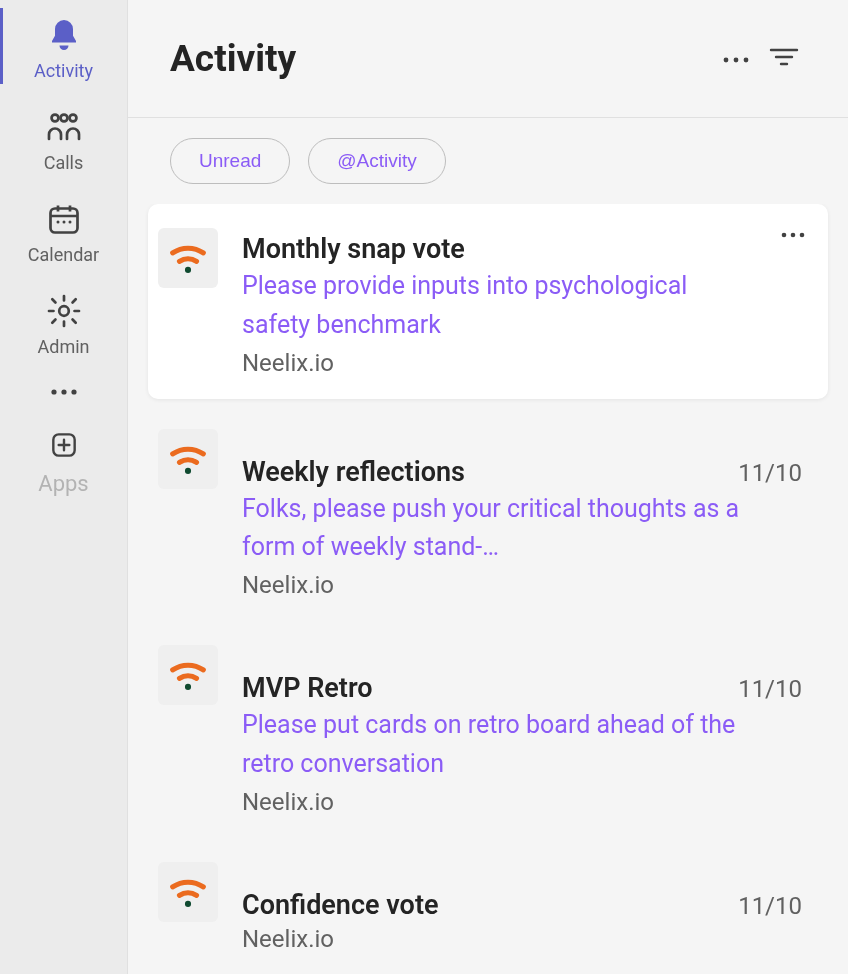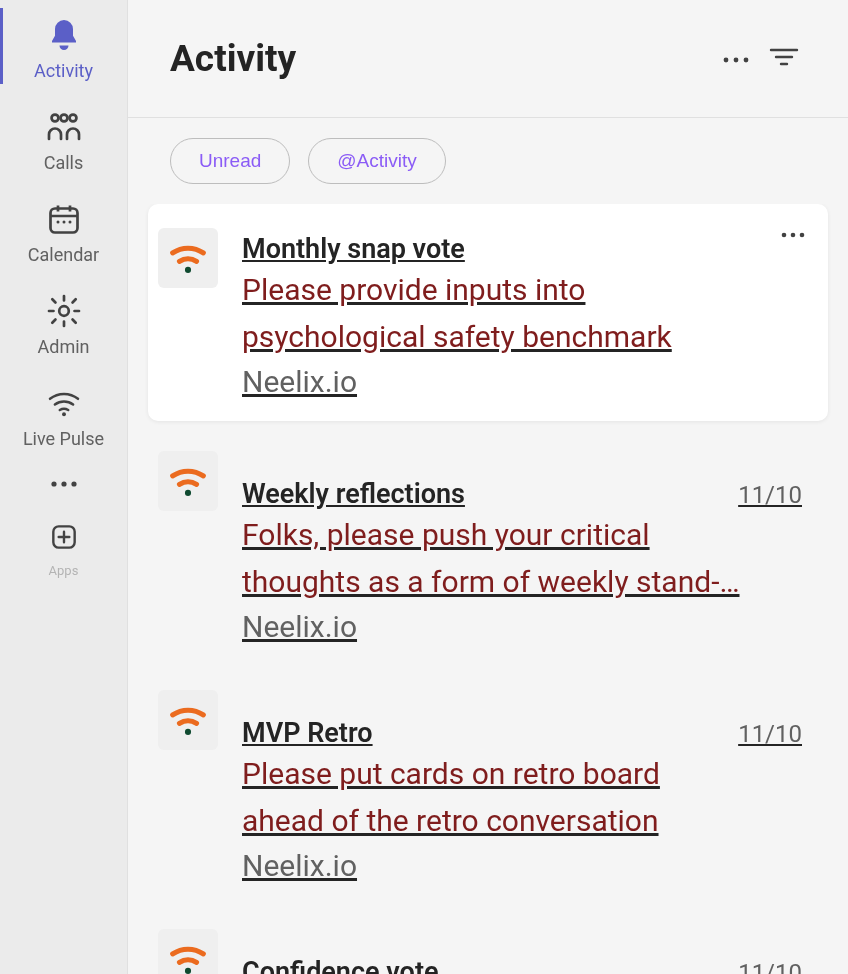--- a/index.html
+++ b/index.html
@@ -55,21 +55,21 @@
   }
   .rail-more, .rail-apps {
     display: flex;
     flex-direction: column;
     align-items: center;
     gap: 6px;
     padding: 14px 4px;
     color: #616161;
     cursor: pointer;
   }
-  .rail-apps-label { font-size: 13px; opacity: .4; }
+  .rail-apps-label { font-size: 22px; opacity: .4; }
 
   
   .main {
     flex: 1;
     display: flex;
     flex-direction: column;
     background: #f5f5f5;
   }
   .header {
     height: 118px;
@@ -114,21 +114,20 @@
     flex: 1;
     overflow-y: auto;
     padding: 0 20px 0 20px;
   }
   .card {
     display: flex;
     gap: 24px;
     padding: 22px 26px 22px 10px;
     border-radius: 10px;
     position: relative;
-    text-decoration: underline;
   }
   .card.selected {
     background: #ffffff;
     box-shadow: 0 1px 4px rgba(0,0,0,.07);
     margin: 0 0 6px 0;
   }
   .avatar {
     width: 60px; height: 60px;
     border-radius: 6px;
     background: #efefef;
@@ -148,28 +147,28 @@
     font-weight: 600;
     color: #242424;
   }
   .card-date {
     margin-left: auto;
     font-size: 24px;
     color: #616161;
     margin-top: 32px;
   }
   .card-desc {
-    font-size: 30px;
-    color: #7f1d1d;
+    font-size: 25px;
+    color: #8b5cf6;
     line-height: 1.55;
     margin-top: 2px;
     max-width: 500px;
   }
   .card-source {
-    font-size: 30px;
+    font-size: 24px;
     color: #616161;
     margin-top: 4px;
   }
   .card-more {
     position: absolute;
     top: 20px;
     right: 22px;
     cursor: pointer;
     color: #424242;
   }
@@ -224,29 +223,20 @@
   <div class="rail-item">
     <span class="rail-icon">
       <svg width="36" height="36" viewBox="0 0 24 24" fill="none" stroke="#424242" stroke-width="1.8">
           <circle cx="12" cy="12" r="3.2"></circle>
           <path d="M12 2v3M12 19v3M4.2 4.2l2.1 2.1M17.7 17.7l2.1 2.1M2 12h3M19 12h3M4.2 19.8l2.1-2.1M17.7 6.3l2.1-2.1" stroke-linecap="round"></path>
         </svg>
     </span>
     <span class="rail-label">Admin</span>
   </div>
 
-  <div class="rail-item">
-    <span class="rail-icon">
-      <svg width="34" height="28" viewBox="0 0 24 20" fill="none" stroke="#424242" stroke-width="1.8">
-          <path d="M2 7a16 16 0 0 1 20 0M5.5 11a11 11 0 0 1 13 0M9 15a6 6 0 0 1 6 0" stroke-linecap="round"></path>
-          <circle cx="12" cy="18" r="1.4" fill="#424242" stroke="none"></circle>
-        </svg>
-    </span>
-    <span class="rail-label">Live Pulse</span>
-  </div>
 
   <div class="rail-more">
     <span>
       <svg width="30" height="10" viewBox="0 0 30 10">
           <circle cx="5" cy="5" r="2.6" fill="#424242"></circle>
           <circle cx="15" cy="5" r="2.6" fill="#424242"></circle>
           <circle cx="25" cy="5" r="2.6" fill="#424242"></circle>
         </svg>
     </span>
   </div>

